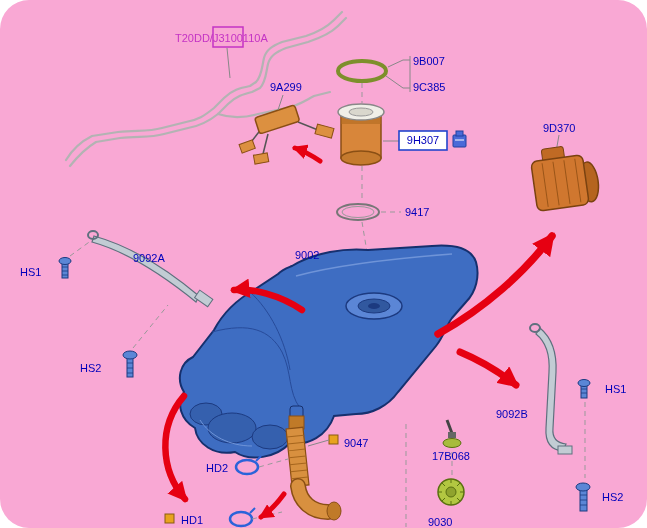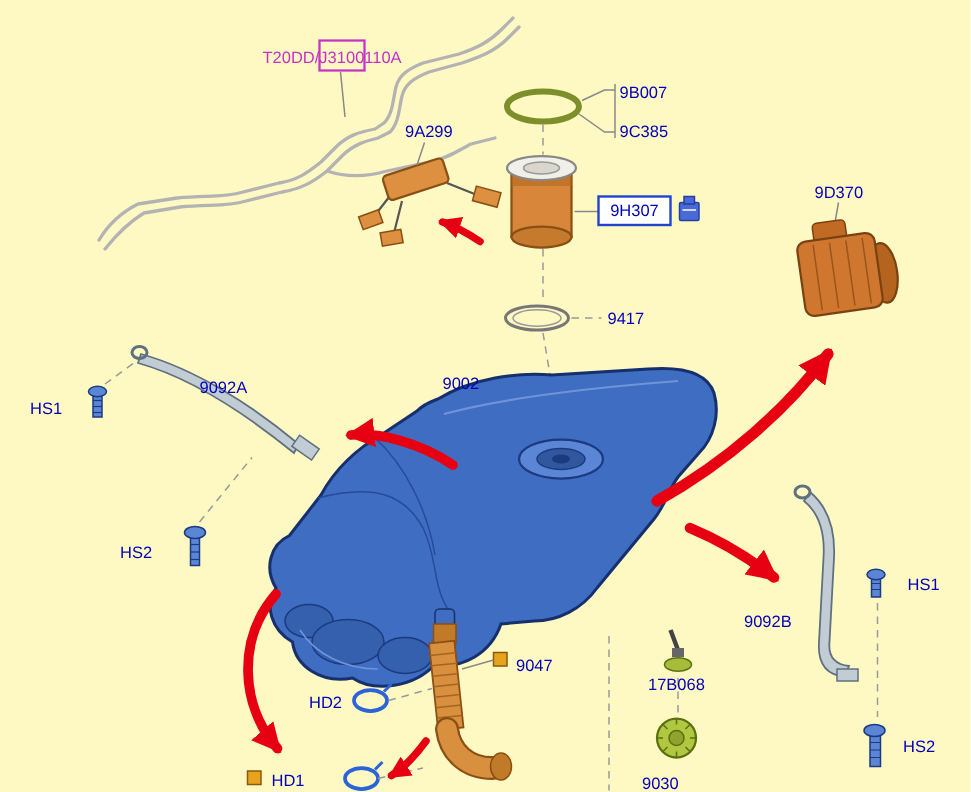--- a/index.html
+++ b/index.html
@@ -1,17 +1,17 @@
 <!DOCTYPE html>
 <html><head>
 <meta charset="utf-8">
 <style>
   html,body{margin:0;padding:0;background:#ffffff;}
-  .stage{position:relative;width:647px;height:528px;background:#fef9c3;overflow:hidden;
-         font-family:"Liberation Sans",sans-serif;}
+  .stage{position:relative;width:647px;height:528px;background:#f9a8d4;overflow:hidden;
+         font-family:"Liberation Sans",sans-serif;border-radius:29px;}
   svg text{font-family:"Liberation Sans",sans-serif;}
   .pn{font-size:11px;fill:#0000bb;}
   .pnbox{font-size:11px;fill:#0000bb;text-anchor:middle;}
   .mg{font-size:11px;fill:#c433c4;}
   .leader{stroke:#888;stroke-width:1;fill:none;}
   .dash{stroke:#999;stroke-width:1;fill:none;stroke-dasharray:5 4;}
   .tube{stroke:#b3b3b3;stroke-width:2.2;fill:none;stroke-linejoin:round;stroke-linecap:round;}
   .redarrow{stroke:#e60012;fill:none;stroke-linecap:round;}
 </style>
 </head>

